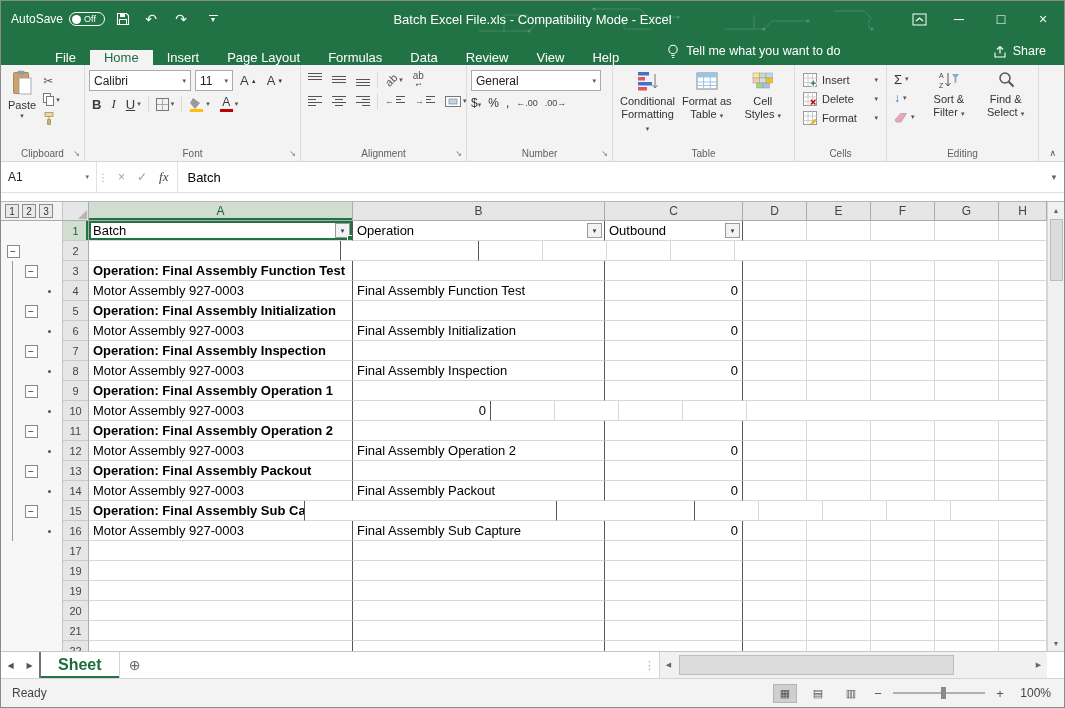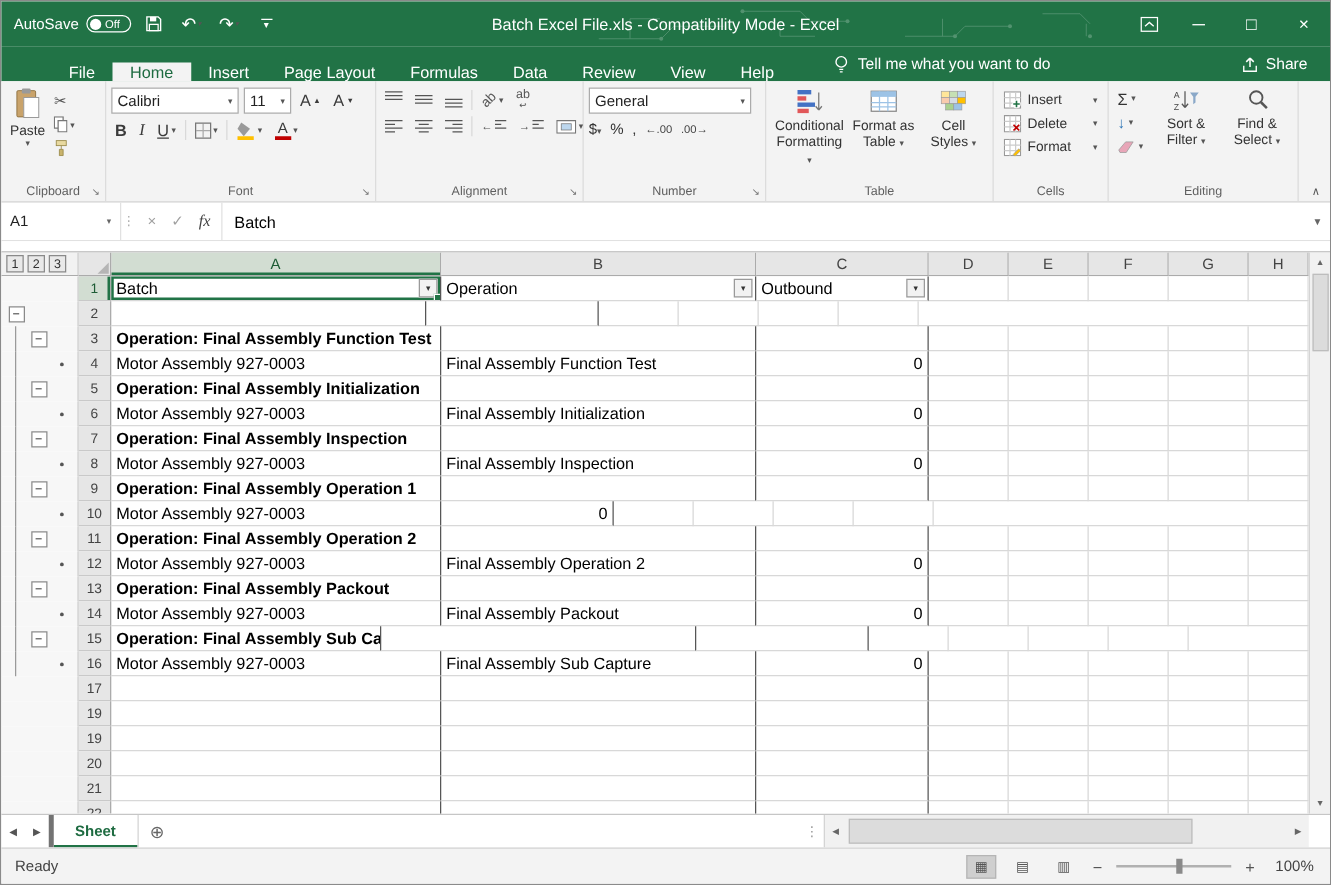--- a/index.html
+++ b/index.html
@@ -111,21 +111,21 @@
   .selcell { box-shadow:inset 0 0 0 2px #217346; }
   .fillhandle { position:absolute; right:0; bottom:0; width:5px; height:5px; background:#217346; border-left:1px solid #fff; border-top:1px solid #fff; }
   .vscroll { width:17px; background:#f1f1f1; border-left:1px solid #d4d4d4; display:flex; flex-direction:column; align-items:center; flex:0 0 auto; }
   .sarr { height:16px; width:100%; display:flex; align-items:center; justify-content:center; font-size:7px; color:#666; }
   .sarr.bot { margin-top:auto; }
   .vthumb { width:13px; height:62px; background:#dcdcdc; border:1px solid #bdbdbd; margin-top:1px; }
 
   
   .sheetbar { height:27px; background:#fff; border-top:1px solid #c6c6c6; display:flex; align-items:stretch; flex:0 0 auto; }
   .snav { width:19px; display:flex; align-items:center; justify-content:center; color:#555; font-size:8px; }
-  .sheettab { padding:0 17px; background:#fff; border-left:4px solid #737373; border-right:1px solid #d4d4d4; display:flex; align-items:center; color:#1e6b41; font-weight:bold; font-size:12px; box-shadow:inset 0 -2px 0 #217346; }
+  .sheettab { padding:0 17px; background:#fff; border-left:2px solid #737373; border-right:1px solid #d4d4d4; display:flex; align-items:center; color:#1e6b41; font-weight:bold; font-size:16px; box-shadow:inset 0 -2px 0 #217346; }
   .addsheet { width:30px; display:flex; align-items:center; justify-content:center; color:#666; font-size:14px; }
   .tabdots { margin-left:auto; display:flex; align-items:center; color:#999; font-size:11px; padding:0 4px; }
   .hscroll { width:388px; background:#f1f1f1; border-left:1px solid #d4d4d4; display:flex; align-items:stretch; margin-right:17px; }
   .harr { width:17px; display:flex; align-items:center; justify-content:center; font-size:7px; color:#666; }
   .htrack { flex:1; position:relative; }
   .hthumb { position:absolute; left:2px; top:3px; bottom:3px; width:78%; background:#dcdcdc; border:1px solid #bdbdbd; }
 
   
   .statusbar { flex:1; min-height:0; background:#f3f3f3; border-top:1px solid #d4d4d4; display:flex; align-items:center; font-size:12px; color:#444; padding-left:11px; }
   .sb-right { margin-left:auto; display:flex; align-items:center; gap:9px; padding-right:13px; }

